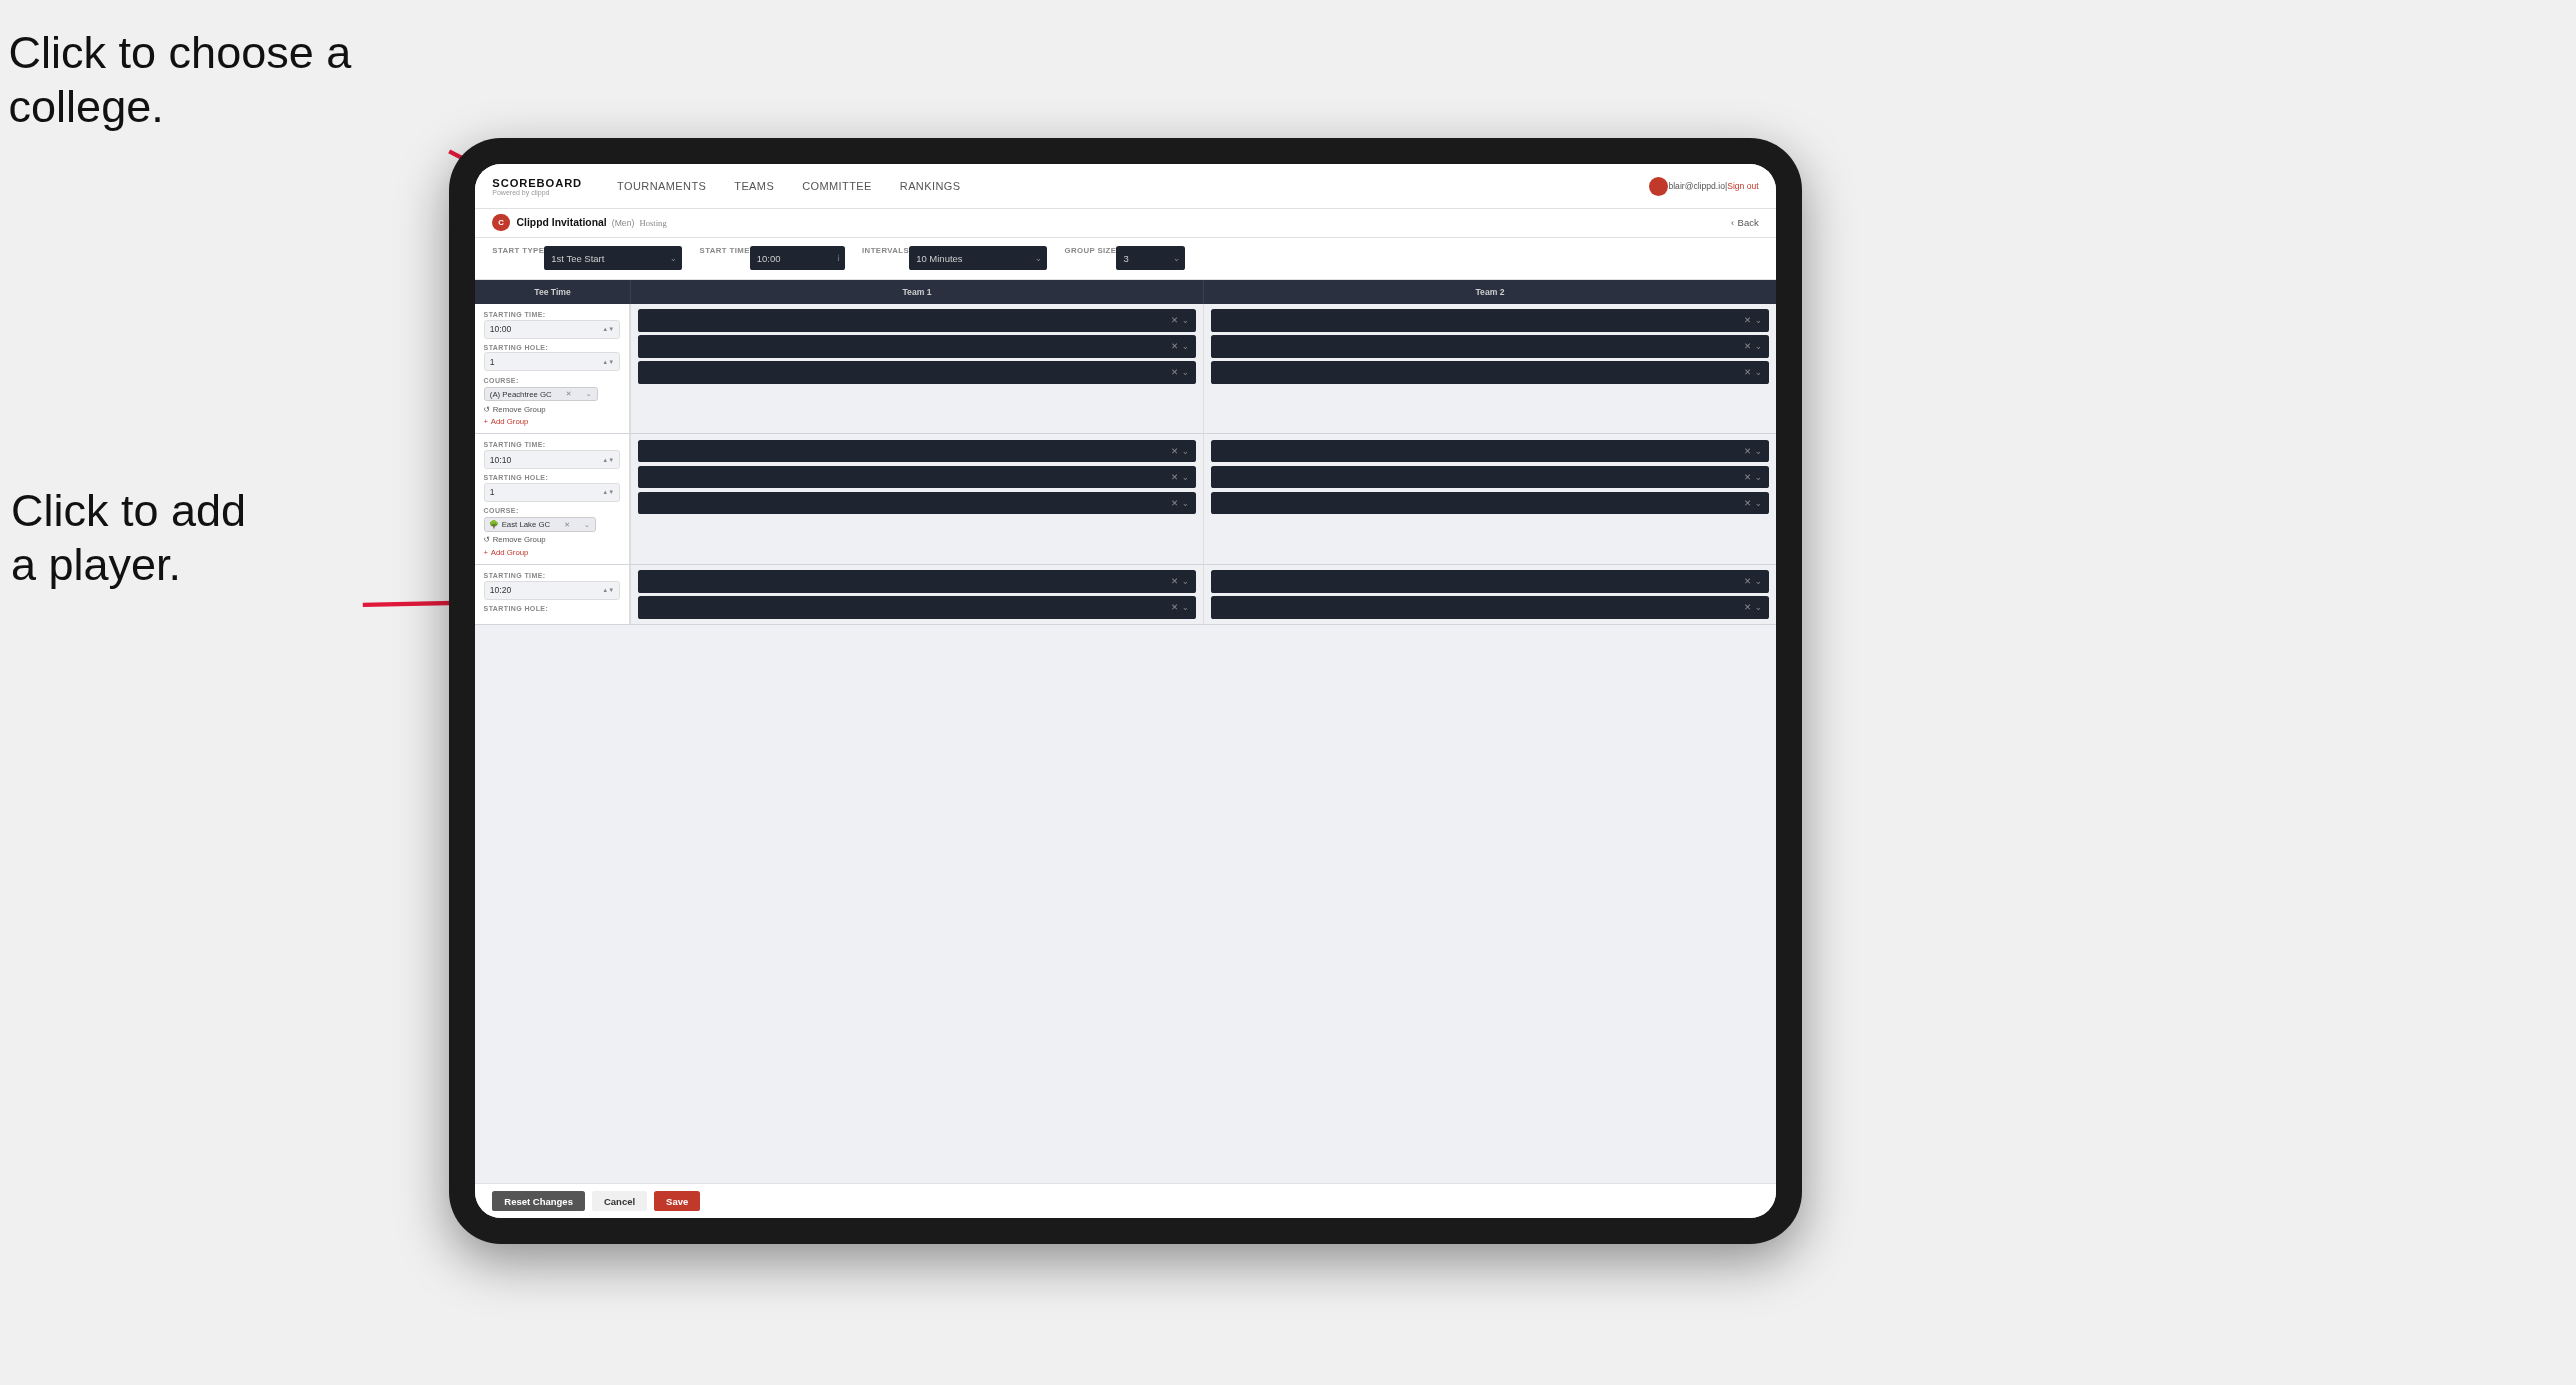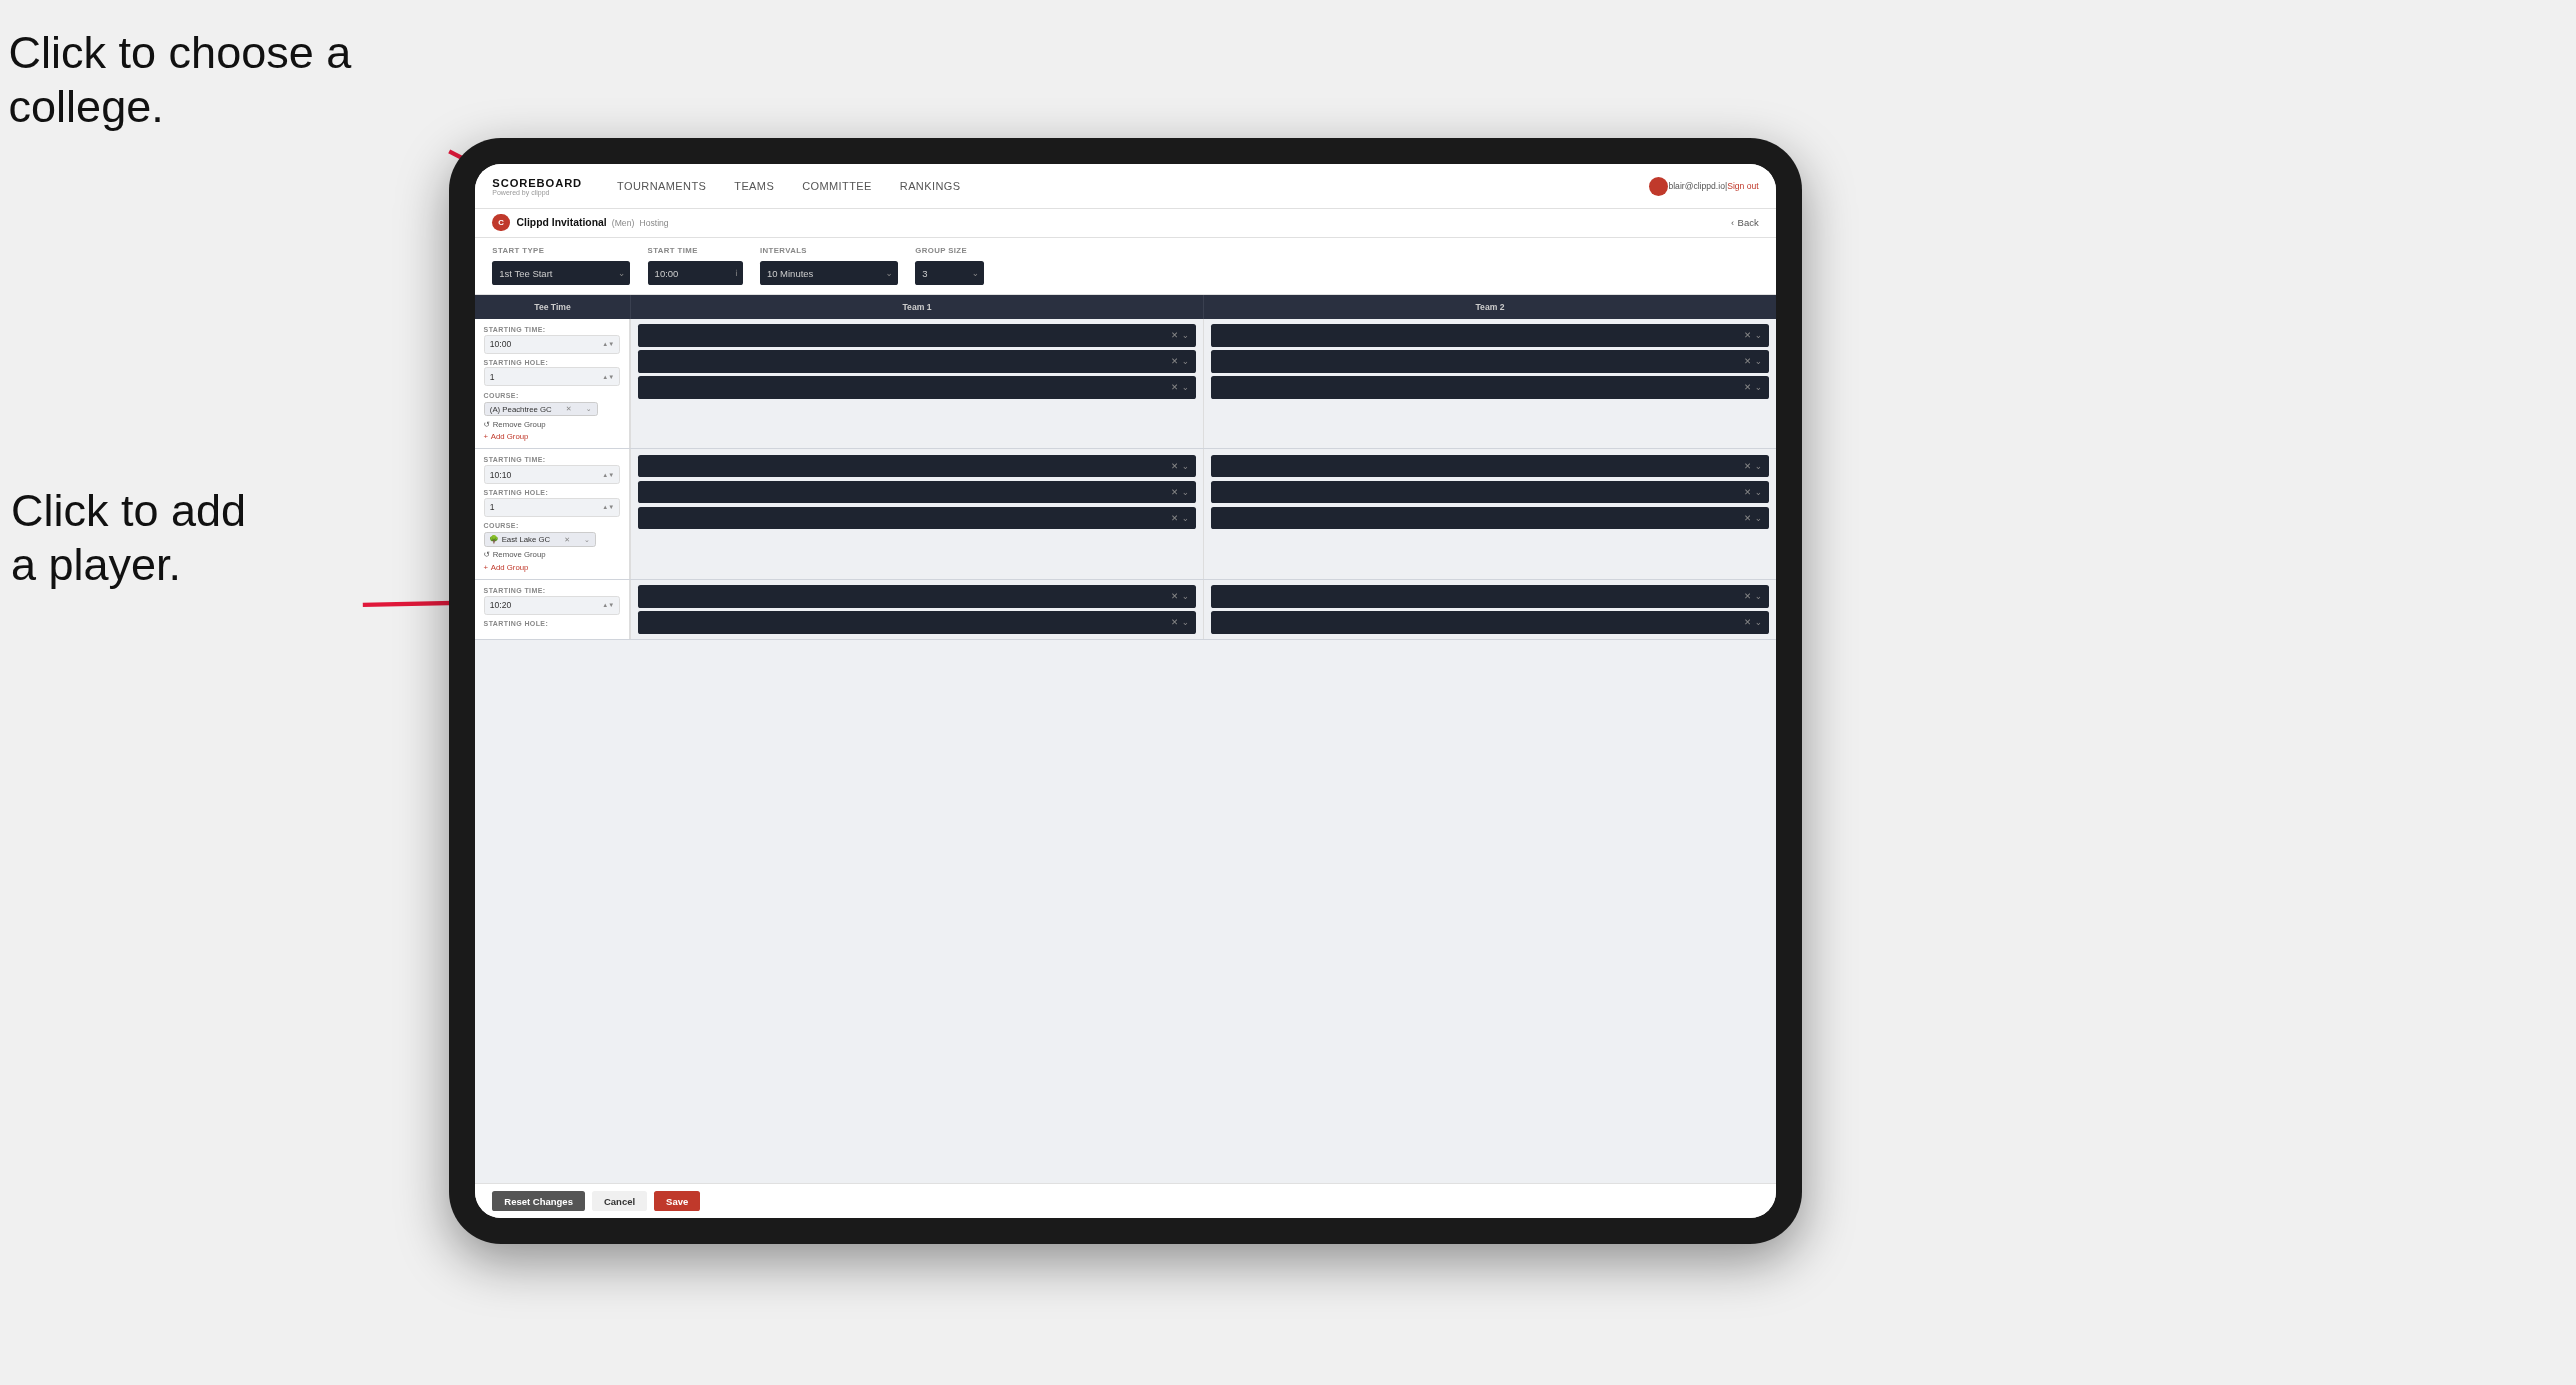--- a/index.html
+++ b/index.html
@@ -149,20 +149,21 @@
       margin-right: 5.2px;
     }
     .tournament-badge {
       font-size: 8.6px;
       color: #888;
       margin-right: 5.2px;
     }
     .hosting-badge {
       font-size: 8.6px;
       color: #888;
+      font-family: Liberation Serif, serif;
     }
     .back-btn {
       margin-left: auto;
       font-size: 9.5px;
       color: #555;
       cursor: pointer;
       display: flex;
       align-items: center;
       gap: 3.5px;
     }
@@ -172,22 +173,22 @@
       background: #fff;
       padding: 8.6px 17.3px;
       display: flex;
       gap: 17.3px;
       align-items: flex-end;
       border-bottom: 0.9px solid #e0e0e0;
       flex-shrink: 0;
     }
     .form-group {
       display: flex;
-      flex-direction: column;
-      gap: 6px;
+      flex-direction: row;
+      gap: 0;
     }
     .form-label {
       font-size: 7.8px;
       color: #888;
       font-weight: 600;
       text-transform: uppercase;
       letter-spacing: 0.4px;
     }
     .form-select, .form-input {
       background: #1e2430;

